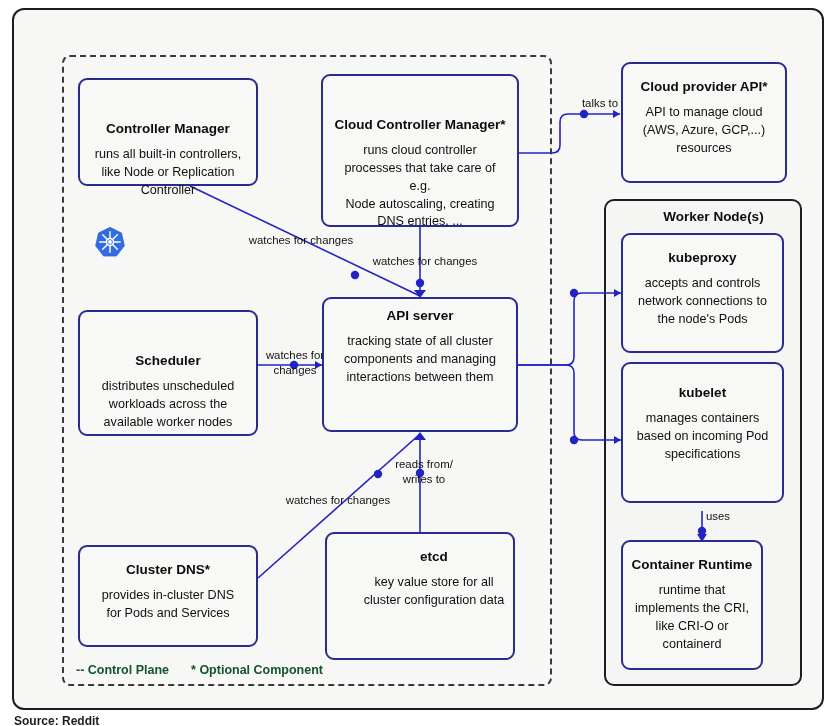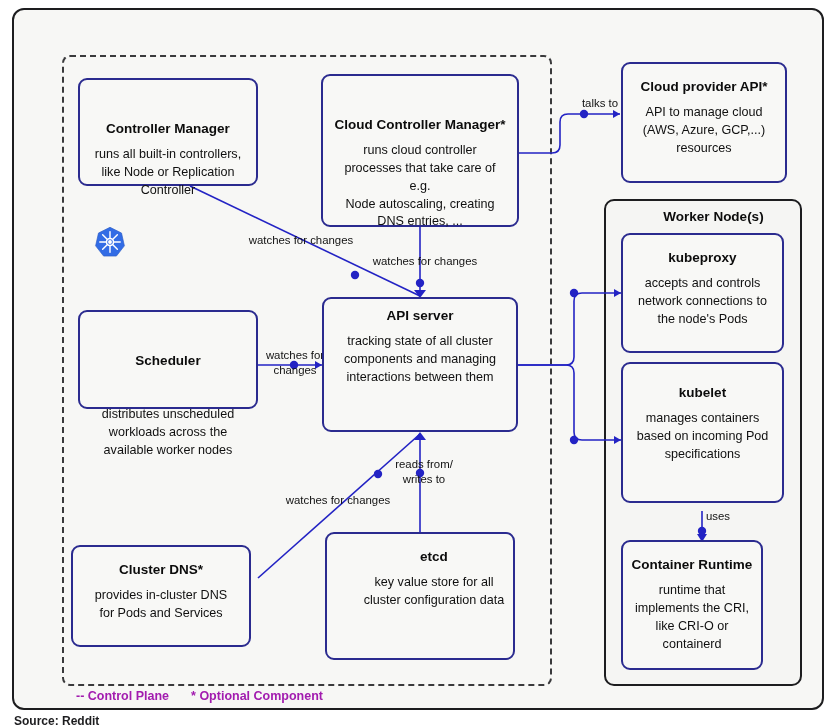--- a/index.html
+++ b/index.html
@@ -83,26 +83,26 @@
     text-align: center;
     font-weight: bold;
     font-size: 13.5px;
     color: #0c0c0c;
     padding-left: 21px;
   }
 
   
   #legend {
     position: absolute;
-    left: 76px; top: 689px;
+    left: 76px; top: 663px;
     display: flex;
     gap: 22px;
     font-weight: bold;
     font-size: 12.5px;
-    color: #a21caf;
+    color: #14532d;
     white-space: nowrap;
   }
 
   
   #k8s-logo {
     position: absolute;
     left: 94px; top: 226px;
     width: 32px; height: 32px;
   }
 
@@ -230,35 +230,35 @@
 
   <div class="box" style="left:321px; top:74px; width:198px; height:153px;">
     <div class="title">Cloud Controller Manager*</div>
     <div class="desc">runs cloud controller
 processes that take care of
 e.g.
 Node autoscaling, creating
 DNS entries, ...</div>
   </div>
 
-  <div class="box" style="left:78px; top:310px; width:180px; height:99px;gap:28px;">
+  <div class="box" style="left:78px; top:310px; width:180px; height:126px;">
     <div class="title">Scheduler</div>
     <div class="desc">distributes unscheduled
 workloads across the
 available worker nodes</div>
   </div>
 
   <div class="box" style="left:322px; top:297px; width:196px; height:135px;">
     <div class="title" style="margin-top:0;">API server</div>
     <div class="desc">tracking state of all cluster
 components and managing
 interactions between them</div>
   </div>
 
-  <div class="box" style="left:71px; top:545px; width:180px; height:102px;">
+  <div class="box" style="left:78px; top:545px; width:180px; height:102px;">
     <div class="title" style="margin-top:6px;">Cluster DNS*</div>
     <div class="desc">provides in-cluster DNS
 for Pods and Services</div>
   </div>
 
   <div class="box" style="left:325px; top:532px; width:190px; height:128px;padding-left:36px;">
     <div class="title" style="margin-top:6px;">etcd</div>
     <div class="desc">key value store for all
 cluster configuration data</div>
   </div>

